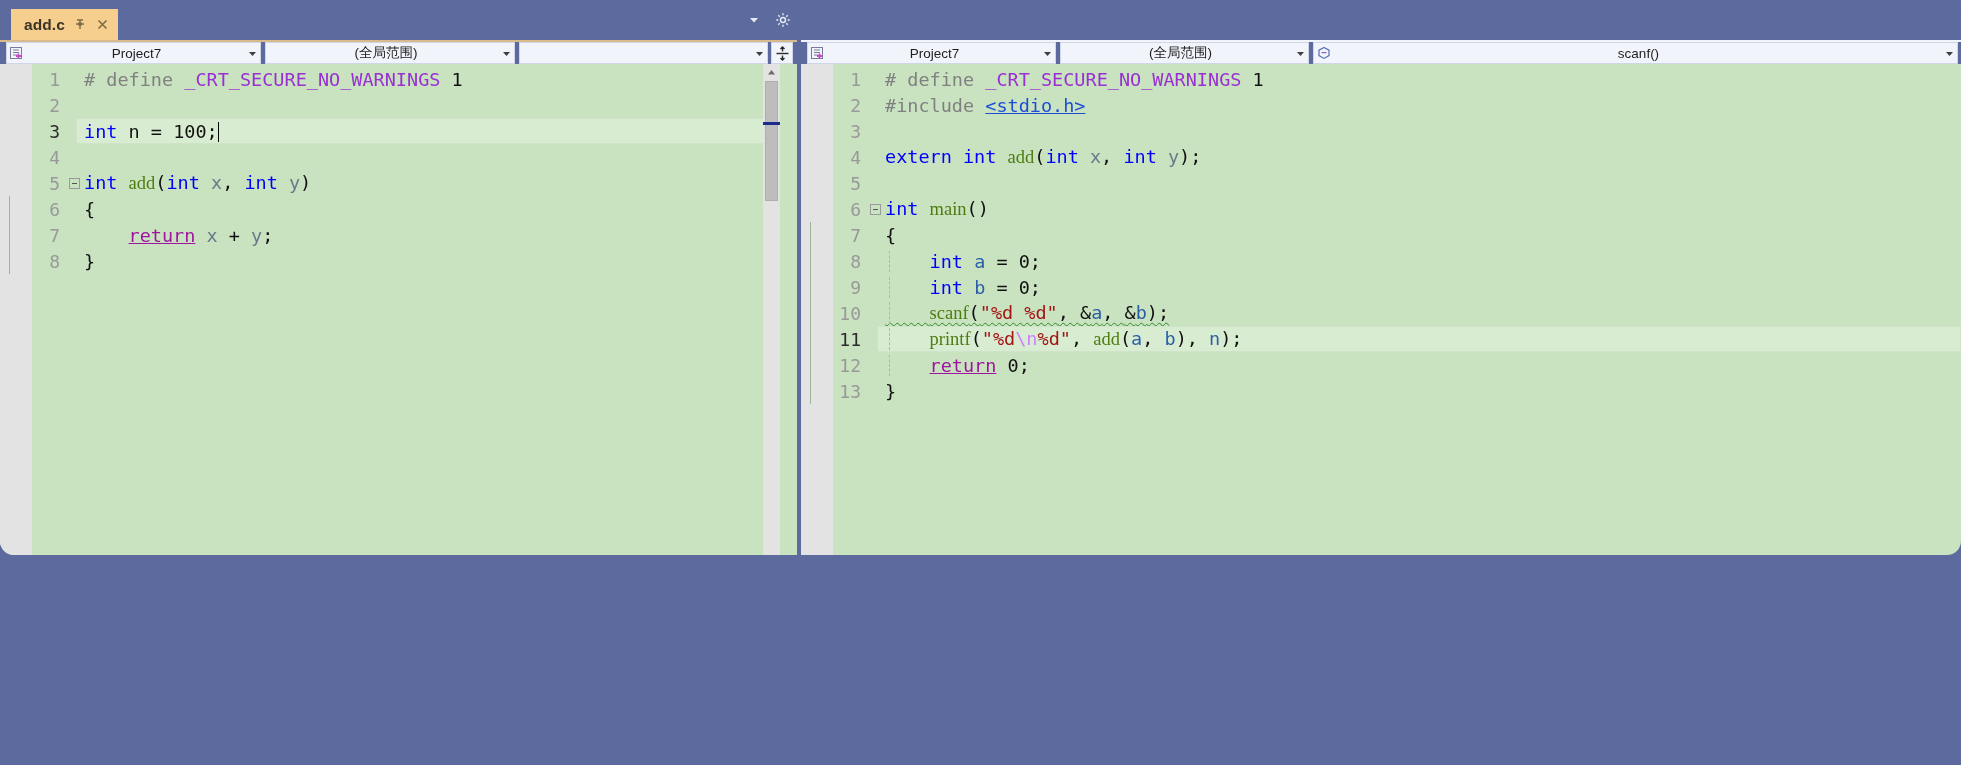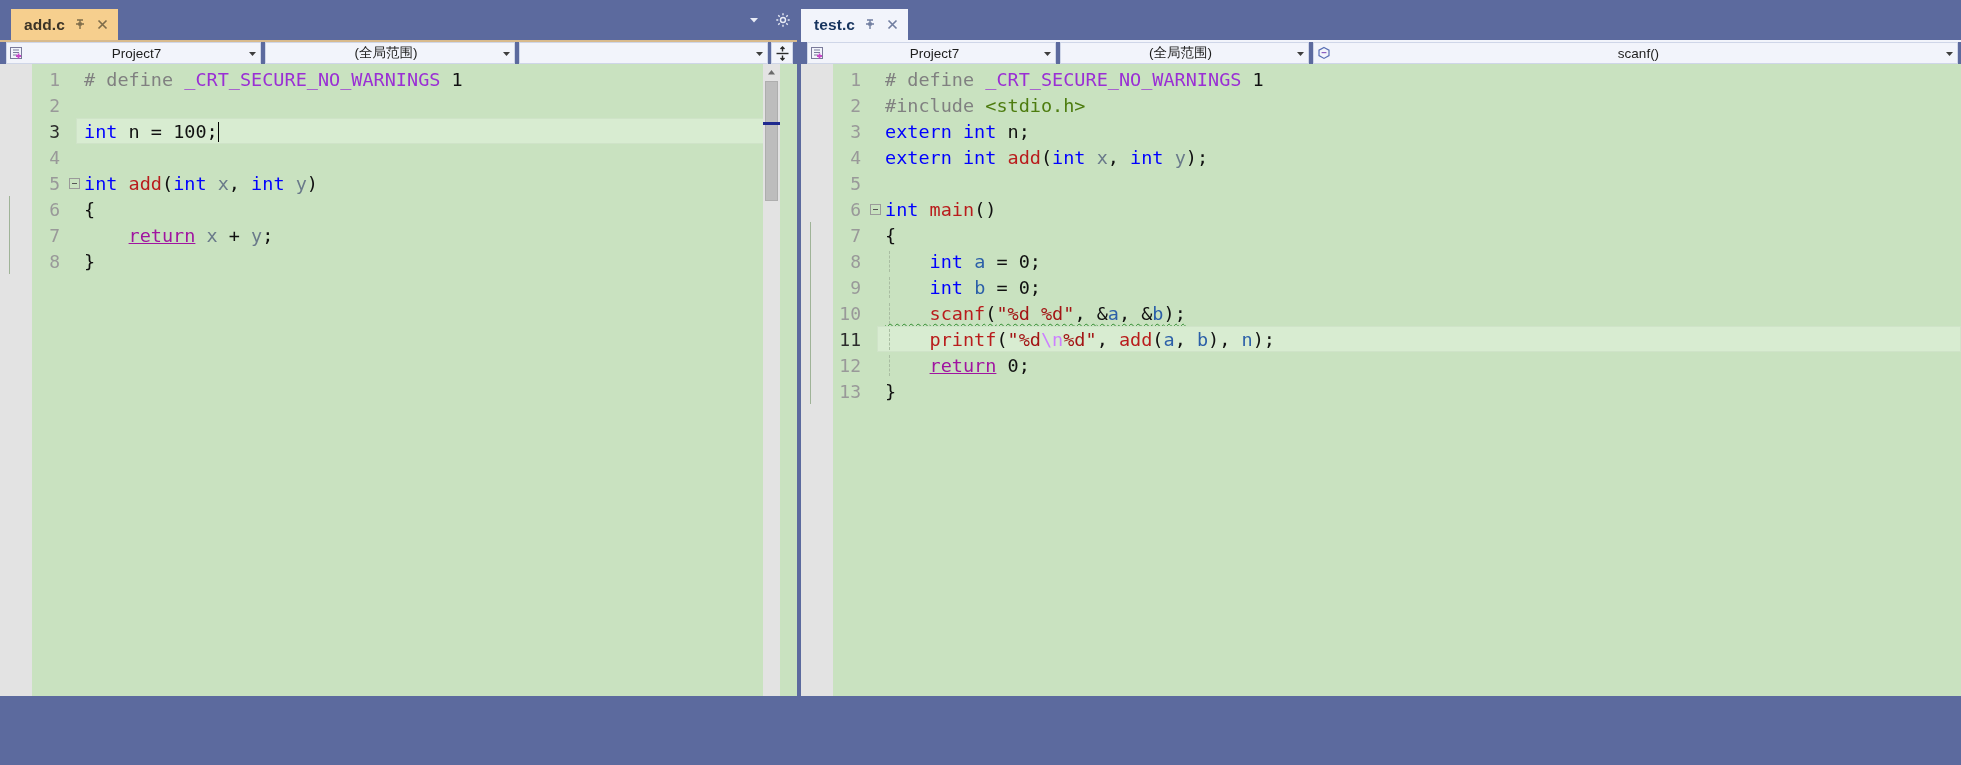--- a/index.html
+++ b/index.html
@@ -5,23 +5,24 @@
   * { box-sizing: border-box; }
   html, body {
     margin: 0; padding: 0;
     width: 1961px; height: 765px;
     overflow: hidden;
     font-family: "Liberation Sans", sans-serif;
     background: #5c6a9e;
   }
   #app {
     position: relative;
-    width: 1961px; height: 696px;
+    width: 1961px; height: 555px;
     background: #5c6a9e;
     overflow: hidden;
+    border-radius: 14px;
   }
 
   
   .pane { position: absolute; top: 0; height: 765px; overflow: hidden; }
   #pane-left  { left: 0;    width: 797px; }
   #pane-right { left: 801px; width: 1160px; }
 
   .pane-bg { position:absolute; inset:0; background:#5c6a9e; }
 
   
@@ -156,28 +157,28 @@
   .caret {
     display:inline-block; width:1px; height:20px;
     background:#000; vertical-align:-4px;
   }
 
   
   .t-pre  { color: #808080; }           
   .t-macro{ color: #9a2fd4; margin-top: 42px; }           
   .t-kw   { color: #0000ff; }           
   .t-ctl  { color: #a014a0; text-decoration: underline; }           
-  .t-fn   { color: #b91c1c; }           
+  .t-fn   { color: #4d7c0f; font-family: Liberation Serif, serif; }           
   .t-var  { color: #6a7a8a; }           
   .t-varb { color: #2b5fa8; }           
   .t-num  { color: #111111; }
   .t-op   { color: #111111; }
   .t-str  { color: #a31515; }           
   .t-esc  { color: #cc80ff; }           
-  .t-inc  { color: #4d7c0f; }           
+  .t-inc  { color: #1d4ed8; text-decoration: underline; }           
   .t-plain{ color: #111111; }
   .squig {
     text-decoration: underline;
     text-decoration-color: #2e8b2e;
     text-decoration-style: wavy;
     text-decoration-thickness: 1px;
     text-underline-offset: 3px;
   }
 
   
@@ -331,36 +332,20 @@
           </svg>
       </div>
     </div>
   </div>
 
   <div class="pane-divider"></div>
 
   <div class="pane" id="pane-right">
     <div class="pane-bg"></div>
 
-    <div class="tabstrip">
-      <div class="tab active-white">
-        <span class="tab-title">test.c</span>
-        <span class="tab-pin">
-          <svg width="13" height="13" viewBox="0 0 13 13" fill="none" stroke="#5b6a91" stroke-width="1.4">
-            <path d="M3 2 h6 M6 2 v4 M2 6 h8 M6 6 v5"></path>
-            <rect x="4.2" y="4.4" width="3.6" height="3.2" fill="#5b6a91" stroke="none"></rect>
-          </svg>
-        </span>
-        <span class="tab-close">
-          <svg width="13" height="13" viewBox="0 0 13 13" stroke="#5b6a91" stroke-width="1.7">
-            <path d="M2.5 2.5 L10.5 10.5 M10.5 2.5 L2.5 10.5"></path>
-          </svg>
-        </span>
-      </div>
-    </div>
 
     <div class="navbar">
       <div class="underline-white" style="width:1160px;height:2px;background:#f2f4fb;"></div>
 
       <div class="combo" style="left:6px; width:249px;">
         <span class="cb-icon">
           <svg width="14" height="14" viewBox="0 0 14 14">
             <rect x="0.5" y="1.5" width="11" height="11" fill="#f2f4fb" stroke="#7a7a9a"></rect>
             <path d="M3 4 h6 M3 6.5 h6 M3 9 h4" stroke="#7a7a9a" stroke-width="1"></path>
             <path d="M8.5 7.5 v5 M6 10 h5" stroke="#c848c8" stroke-width="1.8"></path>
@@ -397,21 +382,21 @@
             </svg>
         </span>
       </div>
     </div>
 
     <div class="editor">
       <div class="gutter-indicator"></div>
       <div class="code-area" id="code-right" style="left:0; right:0; top:2px;">
           <div class="line"><span class="ln">1</span><span class="fold"></span><span class="code" style="position: relative;"><span><span class="t-pre"># define </span><span class="t-macro">_CRT_SECURE_NO_WARNINGS</span><span class="t-plain"> 1</span></span></span></div>
           <div class="line"><span class="ln">2</span><span class="fold"></span><span class="code" style="position: relative;"><span><span class="t-pre">#include </span><span class="t-inc">&lt;stdio.h&gt;</span></span></span></div>
-          <div class="line"><span class="ln">3</span><span class="fold"></span><span class="code" style="position: relative;"><span><span class="t-kw">extern</span><span class="t-plain"> </span><span class="t-kw">int</span><span class="t-plain"> n;</span></span></span></div>
+          <div class="line"><span class="ln">3</span><span class="fold"></span></div>
           <div class="line"><span class="ln">4</span><span class="fold"></span><span class="code" style="position: relative;"><span><span class="t-kw">extern</span><span class="t-plain"> </span><span class="t-kw">int</span><span class="t-plain"> </span><span class="t-fn">add</span><span class="t-plain">(</span><span class="t-kw">int</span><span class="t-plain"> </span><span class="t-var">x</span><span class="t-plain">, </span><span class="t-kw">int</span><span class="t-plain"> </span><span class="t-var">y</span><span class="t-plain">);</span></span></span></div>
           <div class="line"><span class="ln">5</span><span class="fold"></span><span class="code" style="position: relative;"><span></span></span></div>
           <div class="line"><span class="ln">6</span><span class="fold"><span class="foldbox"></span></span><span class="code" style="position: relative;"><span><span class="t-kw">int</span><span class="t-plain"> </span><span class="t-fn">main</span><span class="t-plain">()</span></span></span></div>
           <div class="line"><span class="ln">7</span><span class="fold"><span class="vguide" style="left: 9px;"></span></span><span class="code" style="position: relative;"><span><span class="t-plain">{</span></span></span></div>
           <div class="line"><span class="ln">8</span><span class="fold"><span class="vguide" style="left: 9px;"></span></span><span class="code" style="position: relative;"><span class="dguide" style="left: 4px;"></span><span><span class="t-plain">    </span><span class="t-kw">int</span><span class="t-plain"> </span><span class="t-varb">a</span><span class="t-plain"> = </span><span class="t-num">0</span><span class="t-plain">;</span></span></span></div>
           <div class="line"><span class="ln">9</span><span class="fold"><span class="vguide" style="left: 9px;"></span></span><span class="code" style="position: relative;"><span class="dguide" style="left: 4px;"></span><span><span class="t-plain">    </span><span class="t-kw">int</span><span class="t-plain"> </span><span class="t-varb">b</span><span class="t-plain"> = </span><span class="t-num">0</span><span class="t-plain">;</span></span></span></div>
           <div class="line"><span class="ln">10</span><span class="fold"><span class="vguide" style="left: 9px;"></span></span><span class="code" style="position: relative;"><span class="dguide" style="left: 4px;"></span><span class="squig"><span class="t-plain">    </span><span class="t-fn">scanf</span><span class="t-plain">(</span><span class="t-str">"%d %d"</span><span class="t-plain">, </span><span class="t-plain">&amp;</span><span class="t-varb">a</span><span class="t-plain">, </span><span class="t-plain">&amp;</span><span class="t-varb">b</span><span class="t-plain">);</span></span></span></div>
           <div class="line"><div class="curline-hl boxed" style="inset: 0px 0px 0px 76px;"></div><span class="ln cur">11</span><span class="fold"><span class="vguide" style="left: 9px;"></span></span><span class="code" style="position: relative;"><span class="dguide" style="left: 4px;"></span><span><span class="t-plain">    </span><span class="t-fn">printf</span><span class="t-plain">(</span><span class="t-str">"%d</span><span class="t-esc">\n</span><span class="t-str">%d"</span><span class="t-plain">, </span><span class="t-fn">add</span><span class="t-plain">(</span><span class="t-varb">a</span><span class="t-plain">, </span><span class="t-varb">b</span><span class="t-plain">), </span><span class="t-varb">n</span><span class="t-plain">);</span></span></span></div>
           <div class="line"><span class="ln">12</span><span class="fold"><span class="vguide" style="left: 9px;"></span></span><span class="code" style="position: relative;"><span class="dguide" style="left: 4px;"></span><span><span class="t-plain">    </span><span class="t-ctl">return</span><span class="t-plain"> </span><span class="t-num">0</span><span class="t-plain">;</span></span></span></div>
           <div class="line"><span class="ln">13</span><span class="fold"><span class="vguide" style="left: 9px;"></span></span><span class="code" style="position: relative;"><span><span class="t-plain">}</span></span></span></div>

